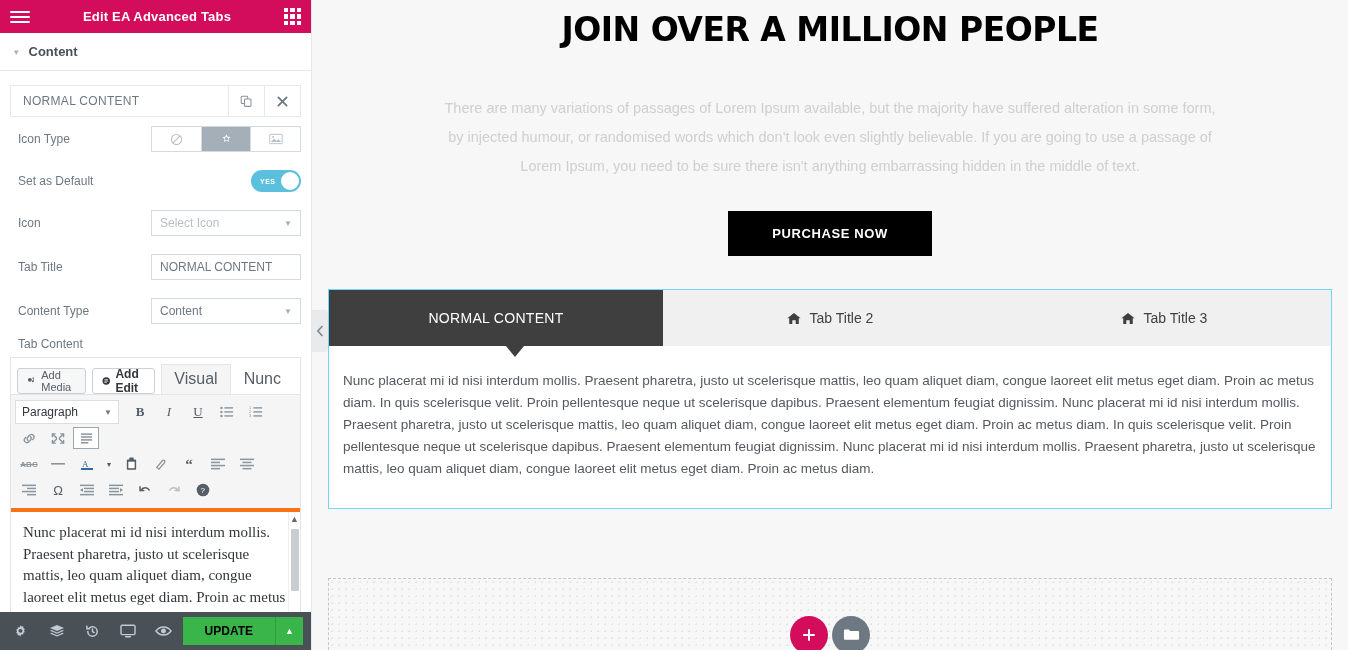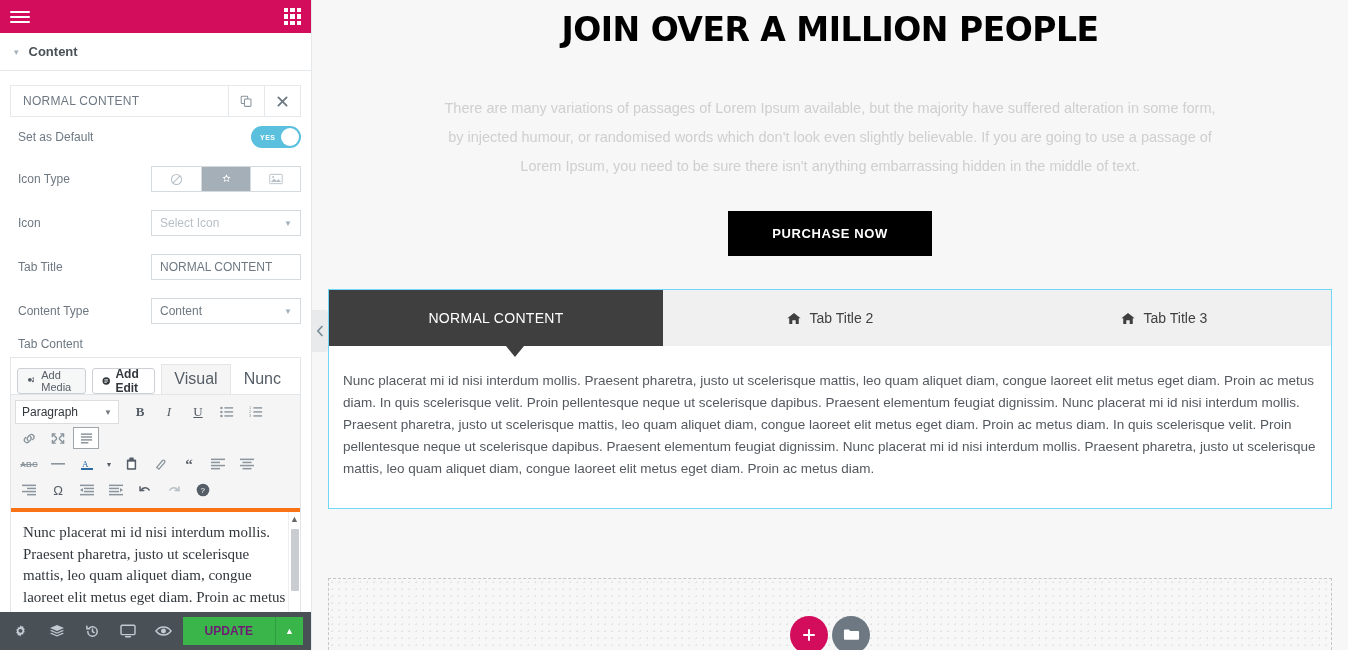--- a/index.html
+++ b/index.html
@@ -134,21 +134,21 @@
     height: 62px; background: #c9cdd1; border-radius: 1px; }
 
   
   .panel-footer {
     height: 38px; background: #495157; display: flex; align-items: center;
     padding: 0 4px; flex: none; gap: 2px;
   }
   .pf-icon { width: 38px; height: 38px; display: flex; align-items: center;
     justify-content: center; color: #c3cbd2; cursor: pointer; font-size: 14px; }
   .update-wrap { margin-left: auto; display: flex; height: 28px; margin-right: 4px; }
-  .update-btn { background: #39b54a; color: #701a75; font-size: 12px; font-weight: bold;
+  .update-btn { background: #39b54a; color: #000000; font-size: 12px; font-weight: bold;
     padding: 0 22px; display: flex; align-items: center; cursor: pointer; }
   .update-caret { background: #39b54a; color: #fff; width: 28px;
     display: flex; align-items: center; justify-content: center;
     border-left: 1px solid #2f9c3e; font-size: 9px; cursor: pointer; }
 
   
   .preview { flex: 1; height: 650px; background: #f7f7f7; position: relative;
     overflow: hidden; }
   .collapse-tab {
     position: absolute; left: 0; top: 310px; width: 16px; height: 42px;
@@ -215,20 +215,21 @@
 <div class="app">
 
   <div class="panel">
 
     <div class="panel-header">
       <div class="hamburger">
         <i></i>
           <i></i>
           <i></i>
       </div>
+      <div class="title">Edit EA Advanced Tabs</div>
       <div class="grid-icon">
         <i></i>
           <i></i>
           <i></i>
           <i></i>
           <i></i>
           <i></i>
           <i></i>
           <i></i>
           <i></i>
@@ -248,30 +249,20 @@
           <svg width="13" height="13" viewBox="0 0 16 16" fill="none" stroke="#8a959d" stroke-width="1.3">
             <rect x="1.5" y="1.5" width="8" height="9" rx="1"></rect>
             <rect x="5.5" y="5" width="8" height="9" rx="1" fill="#fff"></rect>
           </svg>
         </div>
         <div class="r-btn">
           <svg width="11" height="11" viewBox="0 0 12 12" stroke="#6d7882" stroke-width="2" stroke-linecap="round">
             <line x1="1.5" y1="1.5" x2="10.5" y2="10.5"></line>
             <line x1="10.5" y1="1.5" x2="1.5" y2="10.5"></line>
           </svg>
-        </div>
-      </div>
-
-      <div class="ctrl">
-        <div class="c-label">Set as Default</div>
-        <div class="c-field">
-          <div class="switch">
-            <span class="yes">YES</span>
-            <span class="knob"></span>
-          </div>
         </div>
       </div>
 
       <div class="ctrl">
         <div class="c-label">Icon Type</div>
         <div class="c-field">
           <div class="choices">
             <div class="ch">
               <svg width="13" height="13" viewBox="0 0 16 16" fill="none" stroke="#b6bfc6" stroke-width="1.3">
                 <circle cx="8" cy="8" r="6.2"></circle>
@@ -289,20 +280,30 @@
                 <rect x="1" y="1" width="16" height="12" rx="1"></rect>
                 <path d="M2.5 11l4-4.5 3 3 2.5-2.5 3.5 4" fill="#b6bfc6" stroke="none"></path>
                 <circle cx="5.4" cy="4.4" r="1.3" fill="#b6bfc6" stroke="none"></circle>
               </svg>
             </div>
           </div>
         </div>
       </div>
 
       <div class="ctrl">
+        <div class="c-label">Set as Default</div>
+        <div class="c-field">
+          <div class="switch">
+            <span class="yes">YES</span>
+            <span class="knob"></span>
+          </div>
+        </div>
+      </div>
+
+      <div class="ctrl">
         <div class="c-label">Icon</div>
         <div class="c-field">
           <div class="select">
             <span class="placeholder">Select Icon</span>
             <span class="arrow">▼</span>
           </div>
         </div>
       </div>
 
       <div class="ctrl">

